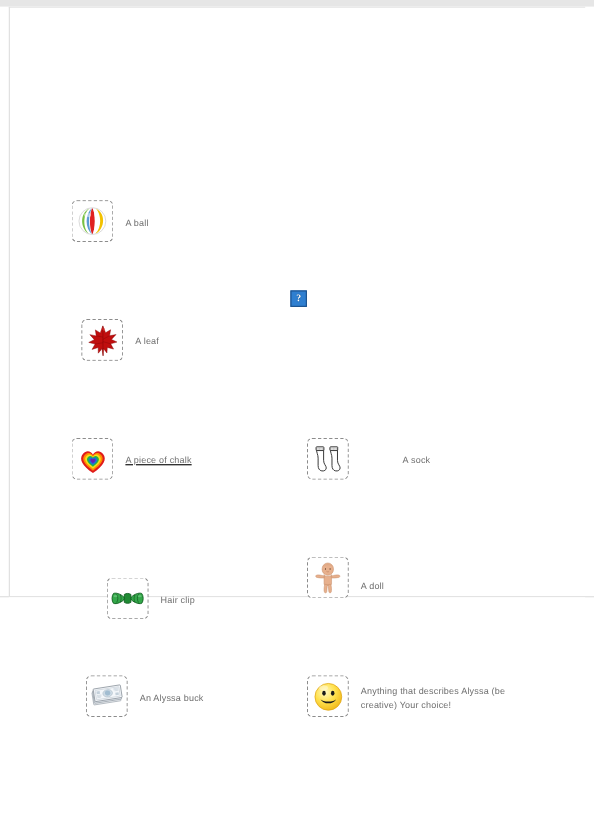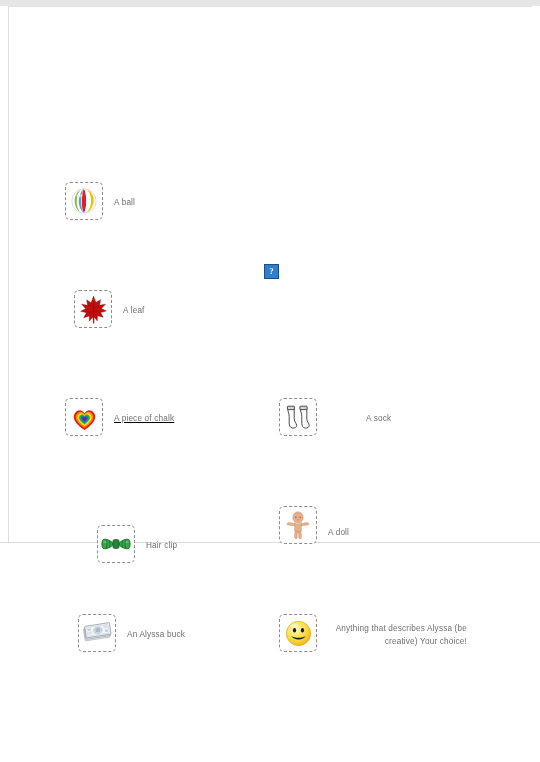--- a/index.html
+++ b/index.html
@@ -87,21 +87,20 @@
     margin-top: 14px;
     font-size: 8.2px;
     line-height: 13px;
     color: #6f6f6f;
     letter-spacing: 0.18px;
     max-width: 140px;
     font-family: "Liberation Sans", sans-serif;
   }
   .item-label.two-line {
     margin-top: 8px;
-    text-align: right;
   }
 
   
   .broken-img {
     position: absolute;
     left: 264px;
     top: 264px;
     width: 15px;
     height: 15px;
     border: 1px solid #1a4f8a;

